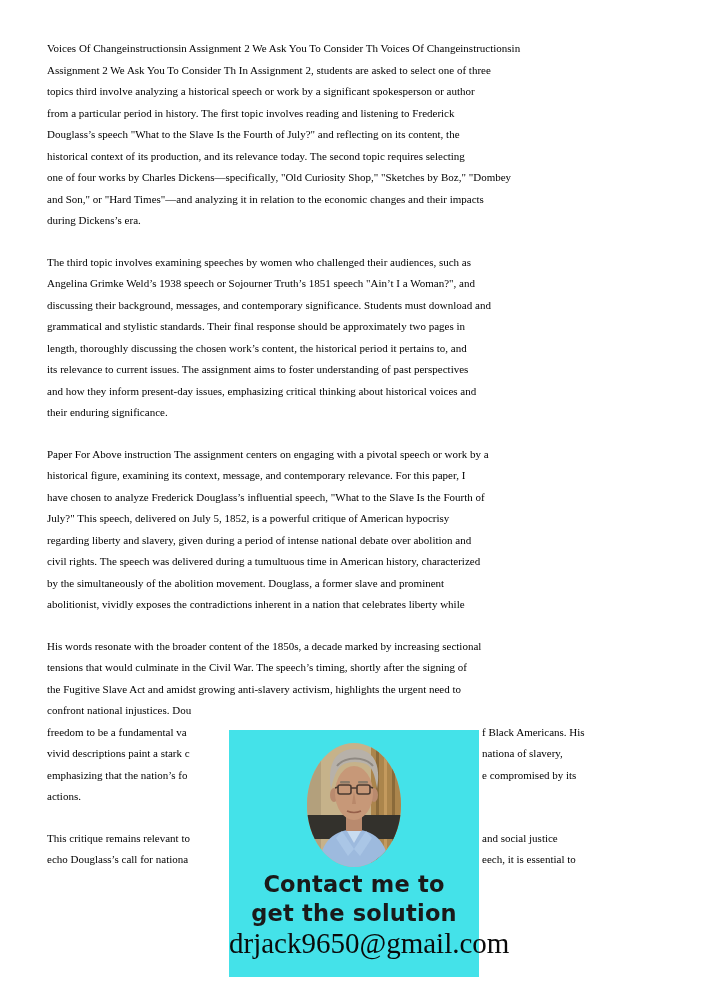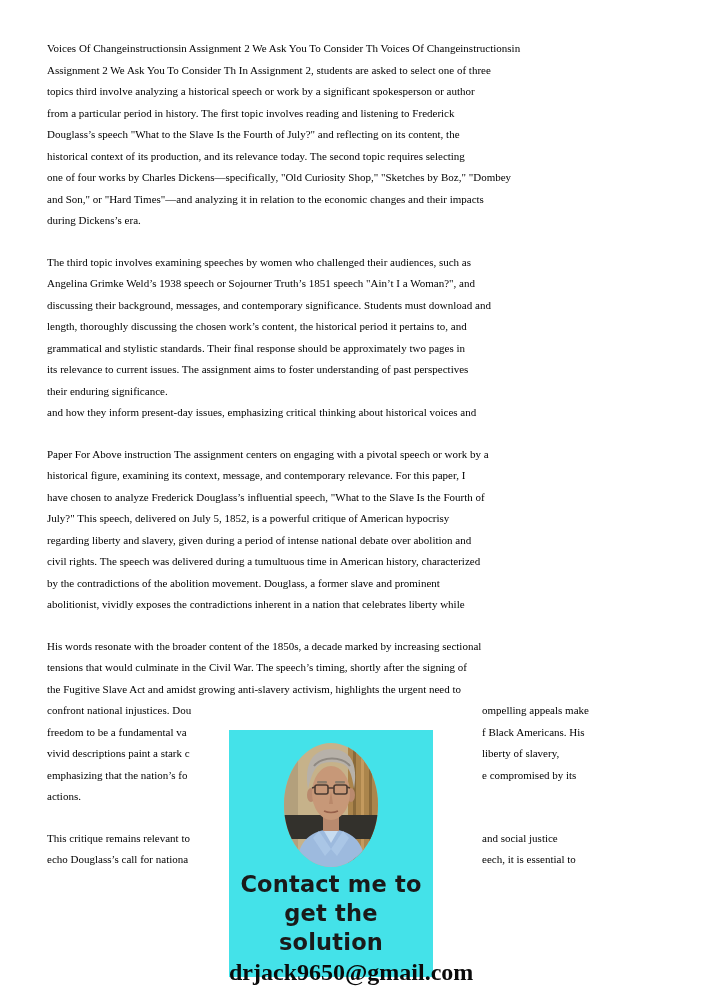--- a/index.html
+++ b/index.html
@@ -30,42 +30,42 @@
   .frag-right {
     position: absolute;
     left: 435px;
     top: 0;
   }
   
   .overlay {
     position: absolute;
     left: 229px;
     top: 730px;
-    width: 204px;
+    width: 250px;
     height: 247px;
     z-index: 5;
     text-align: center;
   }
   .photo-wrap {
     margin: 13px auto 0 auto;
     width: 94px;
     height: 124px;
   }
   .promo-line {
     font-family: "DejaVu Sans", "Liberation Sans", sans-serif;
     font-weight: bold;
     font-size: 22.5px;
     line-height: 29px;
     letter-spacing: 0.2px;
   }
   .promo-line.first { margin-top: 3px; }
   .promo-email {
     font-family: "Liberation Serif", "DejaVu Serif", serif;
-    font-weight: bold;
-    font-size: 24px;
+    font-weight: normal;
+    font-size: 29px;
     line-height: 31px;
   }
 </style>
 </head>
 <body>
 
 <div class="page" style="background: rgb(255, 255, 255);">
 
   <div class="doc-text" style="color: rgb(0, 0, 0);">
       <div class="para">
@@ -76,43 +76,43 @@
         <div class="line">Douglass’s speech "What to the Slave Is the Fourth of July?" and reflecting on its content, the</div>
         <div class="line">historical context of its production, and its relevance today. The second topic requires selecting</div>
         <div class="line">one of four works by Charles Dickens—specifically, "Old Curiosity Shop," "Sketches by Boz," "Dombey</div>
         <div class="line">and Son," or "Hard Times"—and analyzing it in relation to the economic changes and their impacts</div>
         <div class="line">during Dickens’s era.</div>
       </div>
       <div class="para">
         <div class="line">The third topic involves examining speeches by women who challenged their audiences, such as</div>
         <div class="line">Angelina Grimke Weld’s 1938 speech or Sojourner Truth’s 1851 speech "Ain’t I a Woman?", and</div>
         <div class="line">discussing their background, messages, and contemporary significance. Students must download and</div>
+        <div class="line">grammatical and stylistic standards. Their final response should be approximately two pages in</div>
         <div class="line">length, thoroughly discussing the chosen work’s content, the historical period it pertains to, and</div>
-        <div class="line">grammatical and stylistic standards. Their final response should be approximately two pages in</div>
         <div class="line">its relevance to current issues. The assignment aims to foster understanding of past perspectives</div>
+        <div class="line">and how they inform present-day issues, emphasizing critical thinking about historical voices and</div>
         <div class="line">their enduring significance.</div>
-        <div class="line">and how they inform present-day issues, emphasizing critical thinking about historical voices and</div>
       </div>
       <div class="para">
         <div class="line">Paper For Above instruction The assignment centers on engaging with a pivotal speech or work by a</div>
         <div class="line">historical figure, examining its context, message, and contemporary relevance. For this paper, I</div>
         <div class="line">have chosen to analyze Frederick Douglass’s influential speech, "What to the Slave Is the Fourth of</div>
         <div class="line">July?" This speech, delivered on July 5, 1852, is a powerful critique of American hypocrisy</div>
         <div class="line">regarding liberty and slavery, given during a period of intense national debate over abolition and</div>
         <div class="line">civil rights. The speech was delivered during a tumultuous time in American history, characterized</div>
-        <div class="line">by the contradictions of the abolition movement. Douglass, a former slave and prominent</div>
+        <div class="line">by the simultaneously of the abolition movement. Douglass, a former slave and prominent</div>
         <div class="line">abolitionist, vividly exposes the contradictions inherent in a nation that celebrates liberty while</div>
       </div>
       <div class="para">
         <div class="line">His words resonate with the broader content of the 1850s, a decade marked by increasing sectional</div>
         <div class="line">tensions that would culminate in the Civil War. The speech’s timing, shortly after the signing of</div>
         <div class="line">the Fugitive Slave Act and amidst growing anti-slavery activism, highlights the urgent need to</div>
-        <div class="line"><span>confront national injustices. Dou</span><span class="frag-right">ompelling appeals make</span></div>
+        <div class="line"><span>confront national injustices. Dou</span></div>
         <div class="line"><span>freedom to be a fundamental va</span><span class="frag-right">f Black Americans. His</span></div>
-        <div class="line"><span>vivid descriptions paint a stark c</span><span class="frag-right">liberty of slavery,</span></div>
+        <div class="line"><span>vivid descriptions paint a stark c</span><span class="frag-right">nationa of slavery,</span></div>
         <div class="line"><span>emphasizing that the nation’s fo</span><span class="frag-right">e compromised by its</span></div>
         <div class="line">actions.</div>
       </div>
       <div class="para">
         <div class="line"><span>This critique remains relevant to</span><span class="frag-right">and social justice</span></div>
         <div class="line"><span>echo Douglass’s call for nationa</span><span class="frag-right">eech, it is essential to</span></div>
       </div>
     </div>
 
   <div class="overlay" style="background: rgb(68, 226, 233);">

